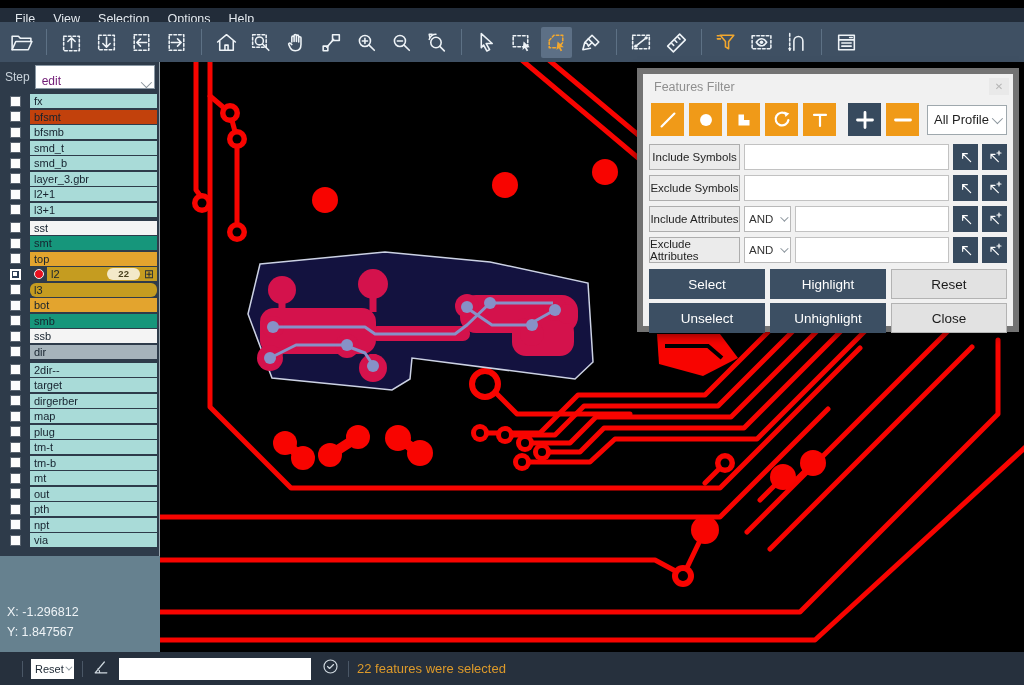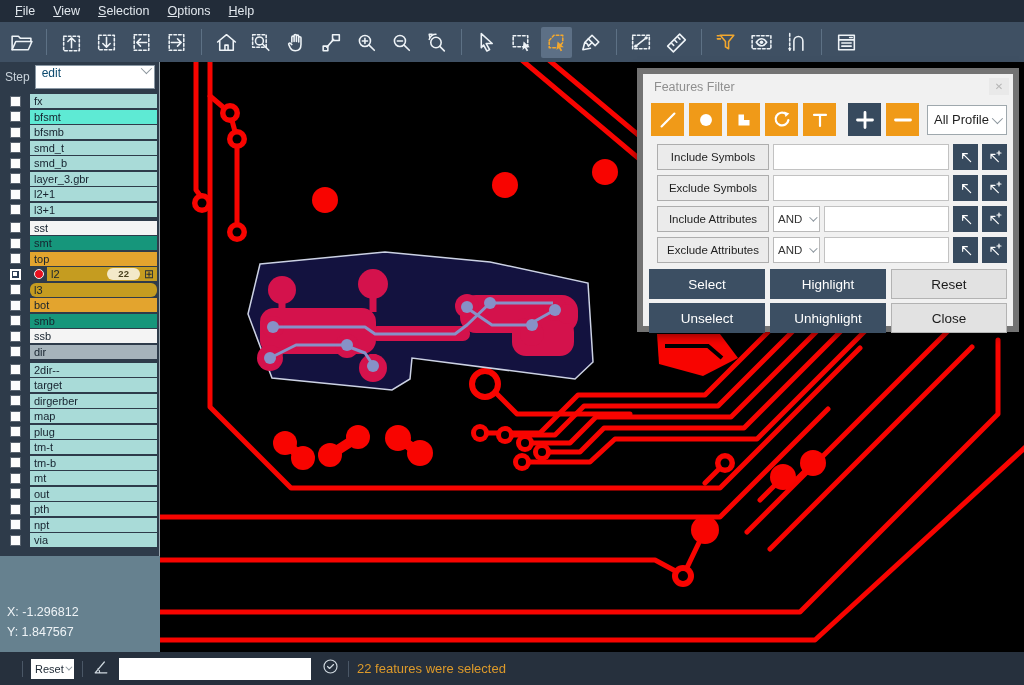--- a/index.html
+++ b/index.html
@@ -1,40 +1,40 @@
 <!DOCTYPE html>
 <html><head>
 <meta charset="utf-8">
 <style>
   html,body{margin:0;padding:0;width:1024px;height:685px;overflow:hidden;
     background:#000;font-family:"Liberation Sans",sans-serif;-webkit-font-smoothing:antialiased;}
   *{box-sizing:border-box;}
 
   
-  .menubar{position:absolute;left:0;top:0;width:1024px;height:22px;background:#222c39;
+  .menubar{position:absolute;left:0;top:8px;width:1024px;height:22px;background:#222c39;
     display:flex;align-items:center;padding-left:6px;z-index:30;}
   .menu-item{color:#e2e8ee;font-size:12.5px;padding:0 9px;line-height:22px;cursor:default;}
   .menu-item u{text-decoration:underline;}
 
   
   .toolbar{position:absolute;left:0;top:22px;width:1024px;height:40px;background:#3f5063;
     display:flex;align-items:center;padding-left:6px;gap:4px;z-index:30;}
   .tbtn{width:31px;height:31px;display:flex;align-items:center;justify-content:center;border-radius:2px;}
   .tbtn.active{background:#5d7086;}
   .tbtn svg{stroke:#eef3f7;fill:none;stroke-width:1.5;stroke-linecap:round;stroke-linejoin:round;}
   .tbtn.orange svg{stroke:#f2a72e;}
   .tsep{width:1px;height:26px;background:#5d7185;margin:0 5px;flex:none;}
 
   
   .sidebar{position:absolute;left:0;top:62px;width:160px;height:590px;background:#2e3b4a;
     border-right:1px solid #97a4ad;z-index:20;}
   .step-row{height:30px;display:flex;align-items:center;padding:3px 4px 3px 3px;}
   .step-label{color:#c9d3db;font-size:12px;margin:0 5px 0 2px;}
   .step-select{flex:1;height:24px;background:#fff;border:1px solid #8a98a4;display:flex;
-    align-items:flex-start;padding-left:6px;font-size:12px;color:#0c4a6e;position:relative;}
+    align-items:flex-end;padding-left:6px;font-size:12px;color:#701a75;position:relative;}
   .step-select .chev{margin-left:auto;margin-right:5px;}
   .chev{width:8px;height:8px;border-right:1.6px solid #8a949c;border-bottom:1.6px solid #8a949c;
     transform:rotate(45deg) translateY(-2px);display:inline-block;}
   .layer-groups{margin-top:2px;}
   .layer-group{margin-bottom:4px;}
   .layer-row{height:14px;margin-bottom:1.5px;display:flex;align-items:stretch;padding-right:2px;}
   .cb-cell{width:30px;flex:none;display:flex;align-items:center;justify-content:center;}
   .cb{width:11px;height:11px;background:#fdfdfd;border:1px solid #5a6470;}
   .cb.checked{background:#2b3d55;border:2px solid #fff;position:relative;}
   .cb.checked::after{content:"";position:absolute;left:1.5px;top:1.5px;width:4px;height:4px;background:#fff;}
@@ -62,22 +62,22 @@
   .type-row{display:flex;align-items:center;padding:3px 6px 5px 8px;}
   .sq-btn{width:33px;height:33px;display:flex;align-items:center;justify-content:center;flex:none;}
   .sq-btn.orange{background:#f09a18;}
   .sq-btn.navy{background:#374a5e;}
   .sq-btn svg{stroke:#fff;fill:none;stroke-width:2.4;stroke-linecap:round;stroke-linejoin:round;}
   .type-row .gap{width:5px;flex:none;}
   .profile-dd{margin-left:8px;width:90px;height:30px;background:#fff;border:1px solid #9fa8ad;
     display:flex;align-items:center;padding:0 6px;font-size:13px;color:#1f1f1f;}
   .profile-dd .chev{margin-left:auto;}
   .filter-row{display:flex;align-items:center;margin:3px 6px 5px;gap:4px;height:26px;}
-  .row-label{width:112px;height:26px;background:#ebebeb;border:1px solid #adadad;font-size:11.5px;
-    color:#1f1f1f;display:flex;align-items:center;justify-content:center;flex:none;margin-left:8px;}
+  .row-label{width:91px;height:26px;background:#ebebeb;border:1px solid #adadad;font-size:11.5px;
+    color:#1f1f1f;display:flex;align-items:center;justify-content:center;flex:none;}
   .and-dd{width:47px;height:26px;background:#fff;border:1px solid #b9b9b9;font-size:11.5px;color:#333;
     display:flex;align-items:center;padding:0 4px;flex:none;}
   .and-dd .chev{margin-left:auto;width:6px;height:6px;}
   .row-input{flex:1;height:26px;background:#fff;border:1px solid #c2c2c2;padding:0 4px;font-size:12px;min-width:0;}
   .arrow-btn{width:25px;height:26px;background:#374a5e;flex:none;display:flex;align-items:center;justify-content:center;}
   .arrow-btn svg{stroke:#fff;fill:none;stroke-width:1.8;stroke-linecap:round;}
   .btn-grid{margin:6px 6px 0;}
   .btn-row{display:flex;gap:5px;margin-bottom:4px;}
   .dlg-btn{width:124px;height:30px;font-size:13.5px;display:flex;align-items:center;justify-content:center;}
   .dlg-btn.dark{background:#3c4f63;color:#fff;}
@@ -266,21 +266,21 @@
             <span class="cb"></span>
           </span>
           <span class="layer-label" style="background: rgb(169, 219, 216);">
             <span class="layer-name">fx</span>
           </span>
         </div>
         <div class="layer-row">
           <span class="cb-cell">
             <span class="cb"></span>
           </span>
-          <span class="layer-label" style="background: #5eead4;">
+          <span class="layer-label" style="background: #c2410c;">
             <span class="layer-name">bfsmt</span>
           </span>
         </div>
         <div class="layer-row">
           <span class="cb-cell">
             <span class="cb"></span>
           </span>
           <span class="layer-label" style="background: rgb(169, 219, 216);">
             <span class="layer-name">bfsmb</span>
           </span>

